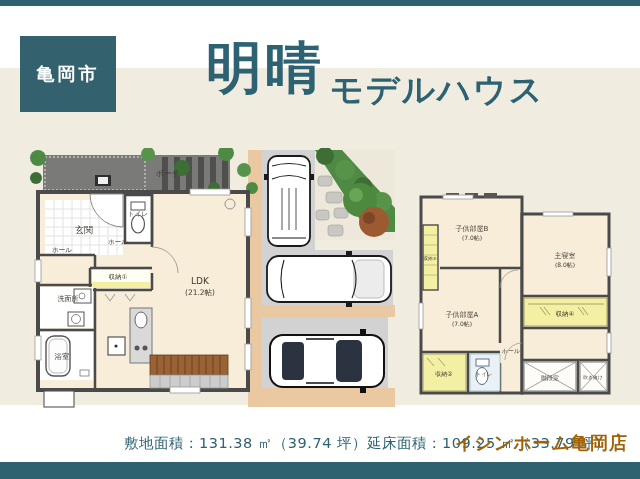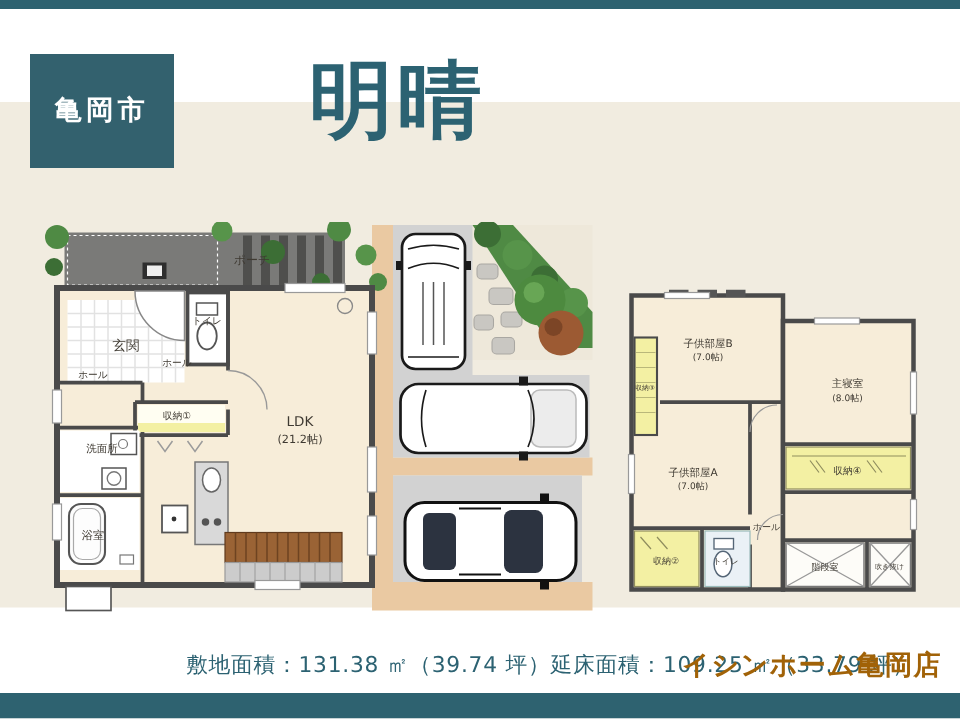--- a/index.html
+++ b/index.html
@@ -29,20 +29,21 @@
 <body>
 
 <div class="page">
   <div class="strip top"></div>
   <div class="cream-band"></div>
 
   <div class="location-box">
     <span>亀岡市</span>
   </div>
   <h1 class="title">明晴</h1>
+  <div class="subtitle">モデルハウス</div>
 
   <svg class="plan plan-1f" width="380" height="260" viewBox="0 0 380 260">
 
     <g>
       <rect x="218" y="2" width="14" height="240" fill="#eac9a2"></rect>
       <rect x="218" y="157" width="147" height="12" fill="#eac9a2"></rect>
       <rect x="218" y="240" width="147" height="19" fill="#eac9a2"></rect>
       <rect x="285" y="2" width="80" height="90" fill="#eee8da"></rect>
     </g>
 

